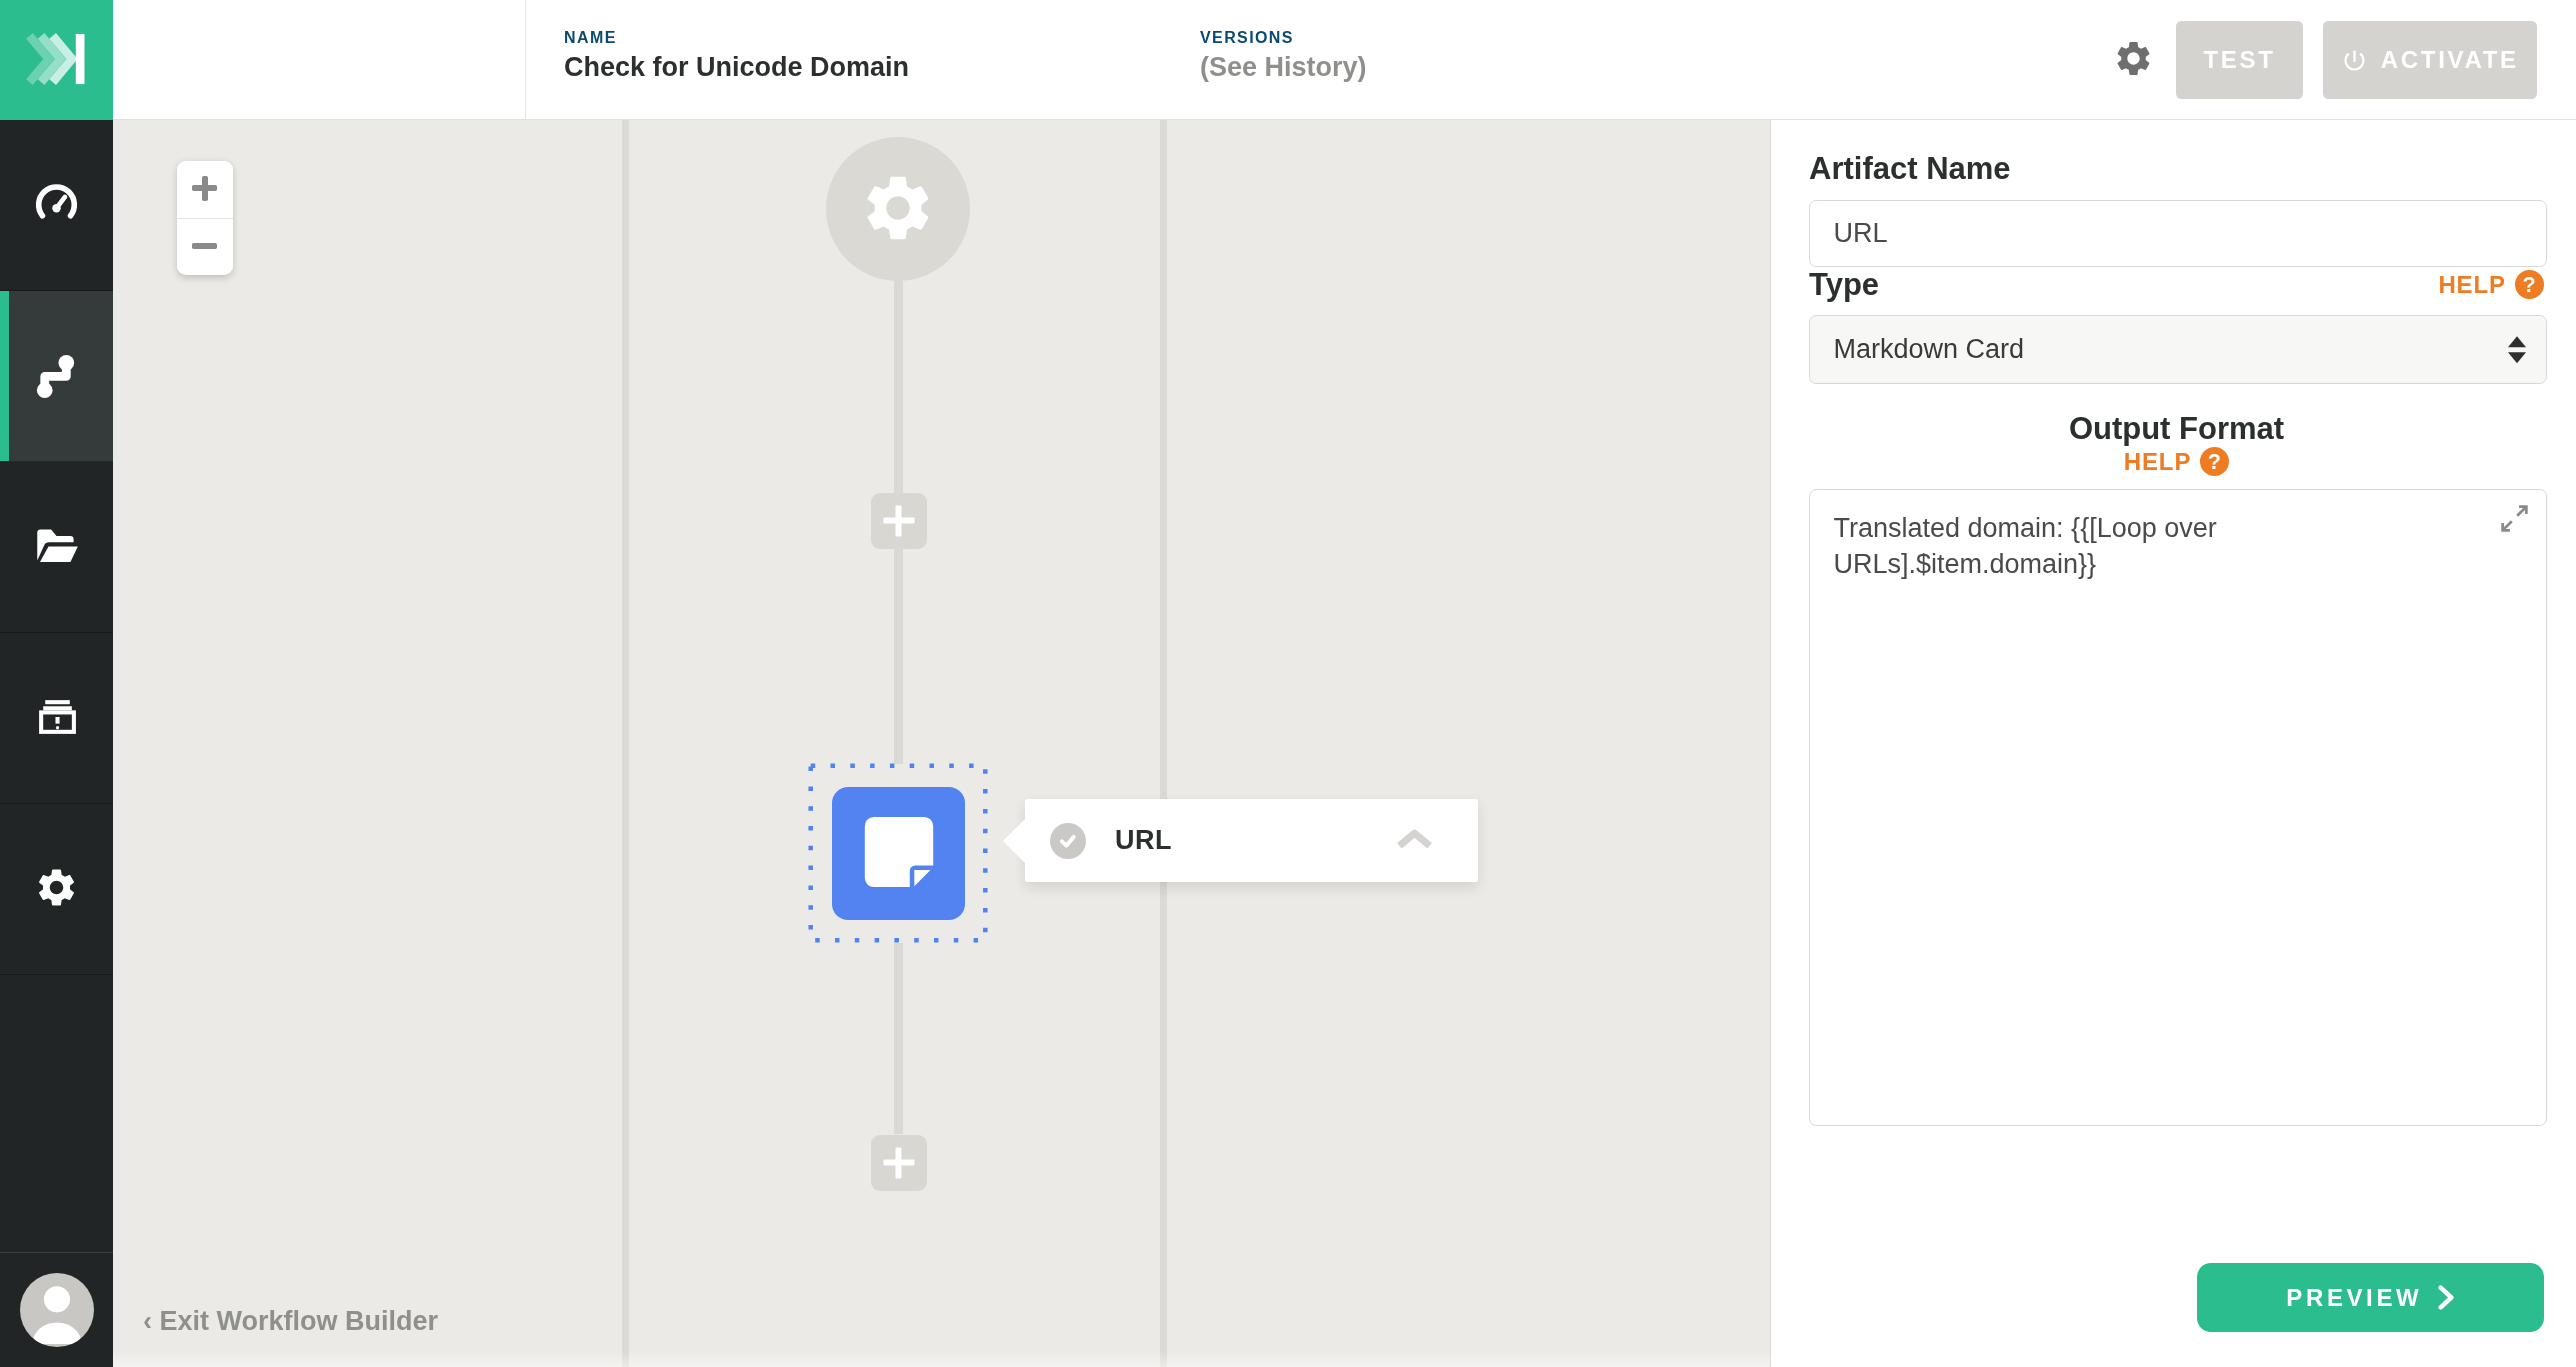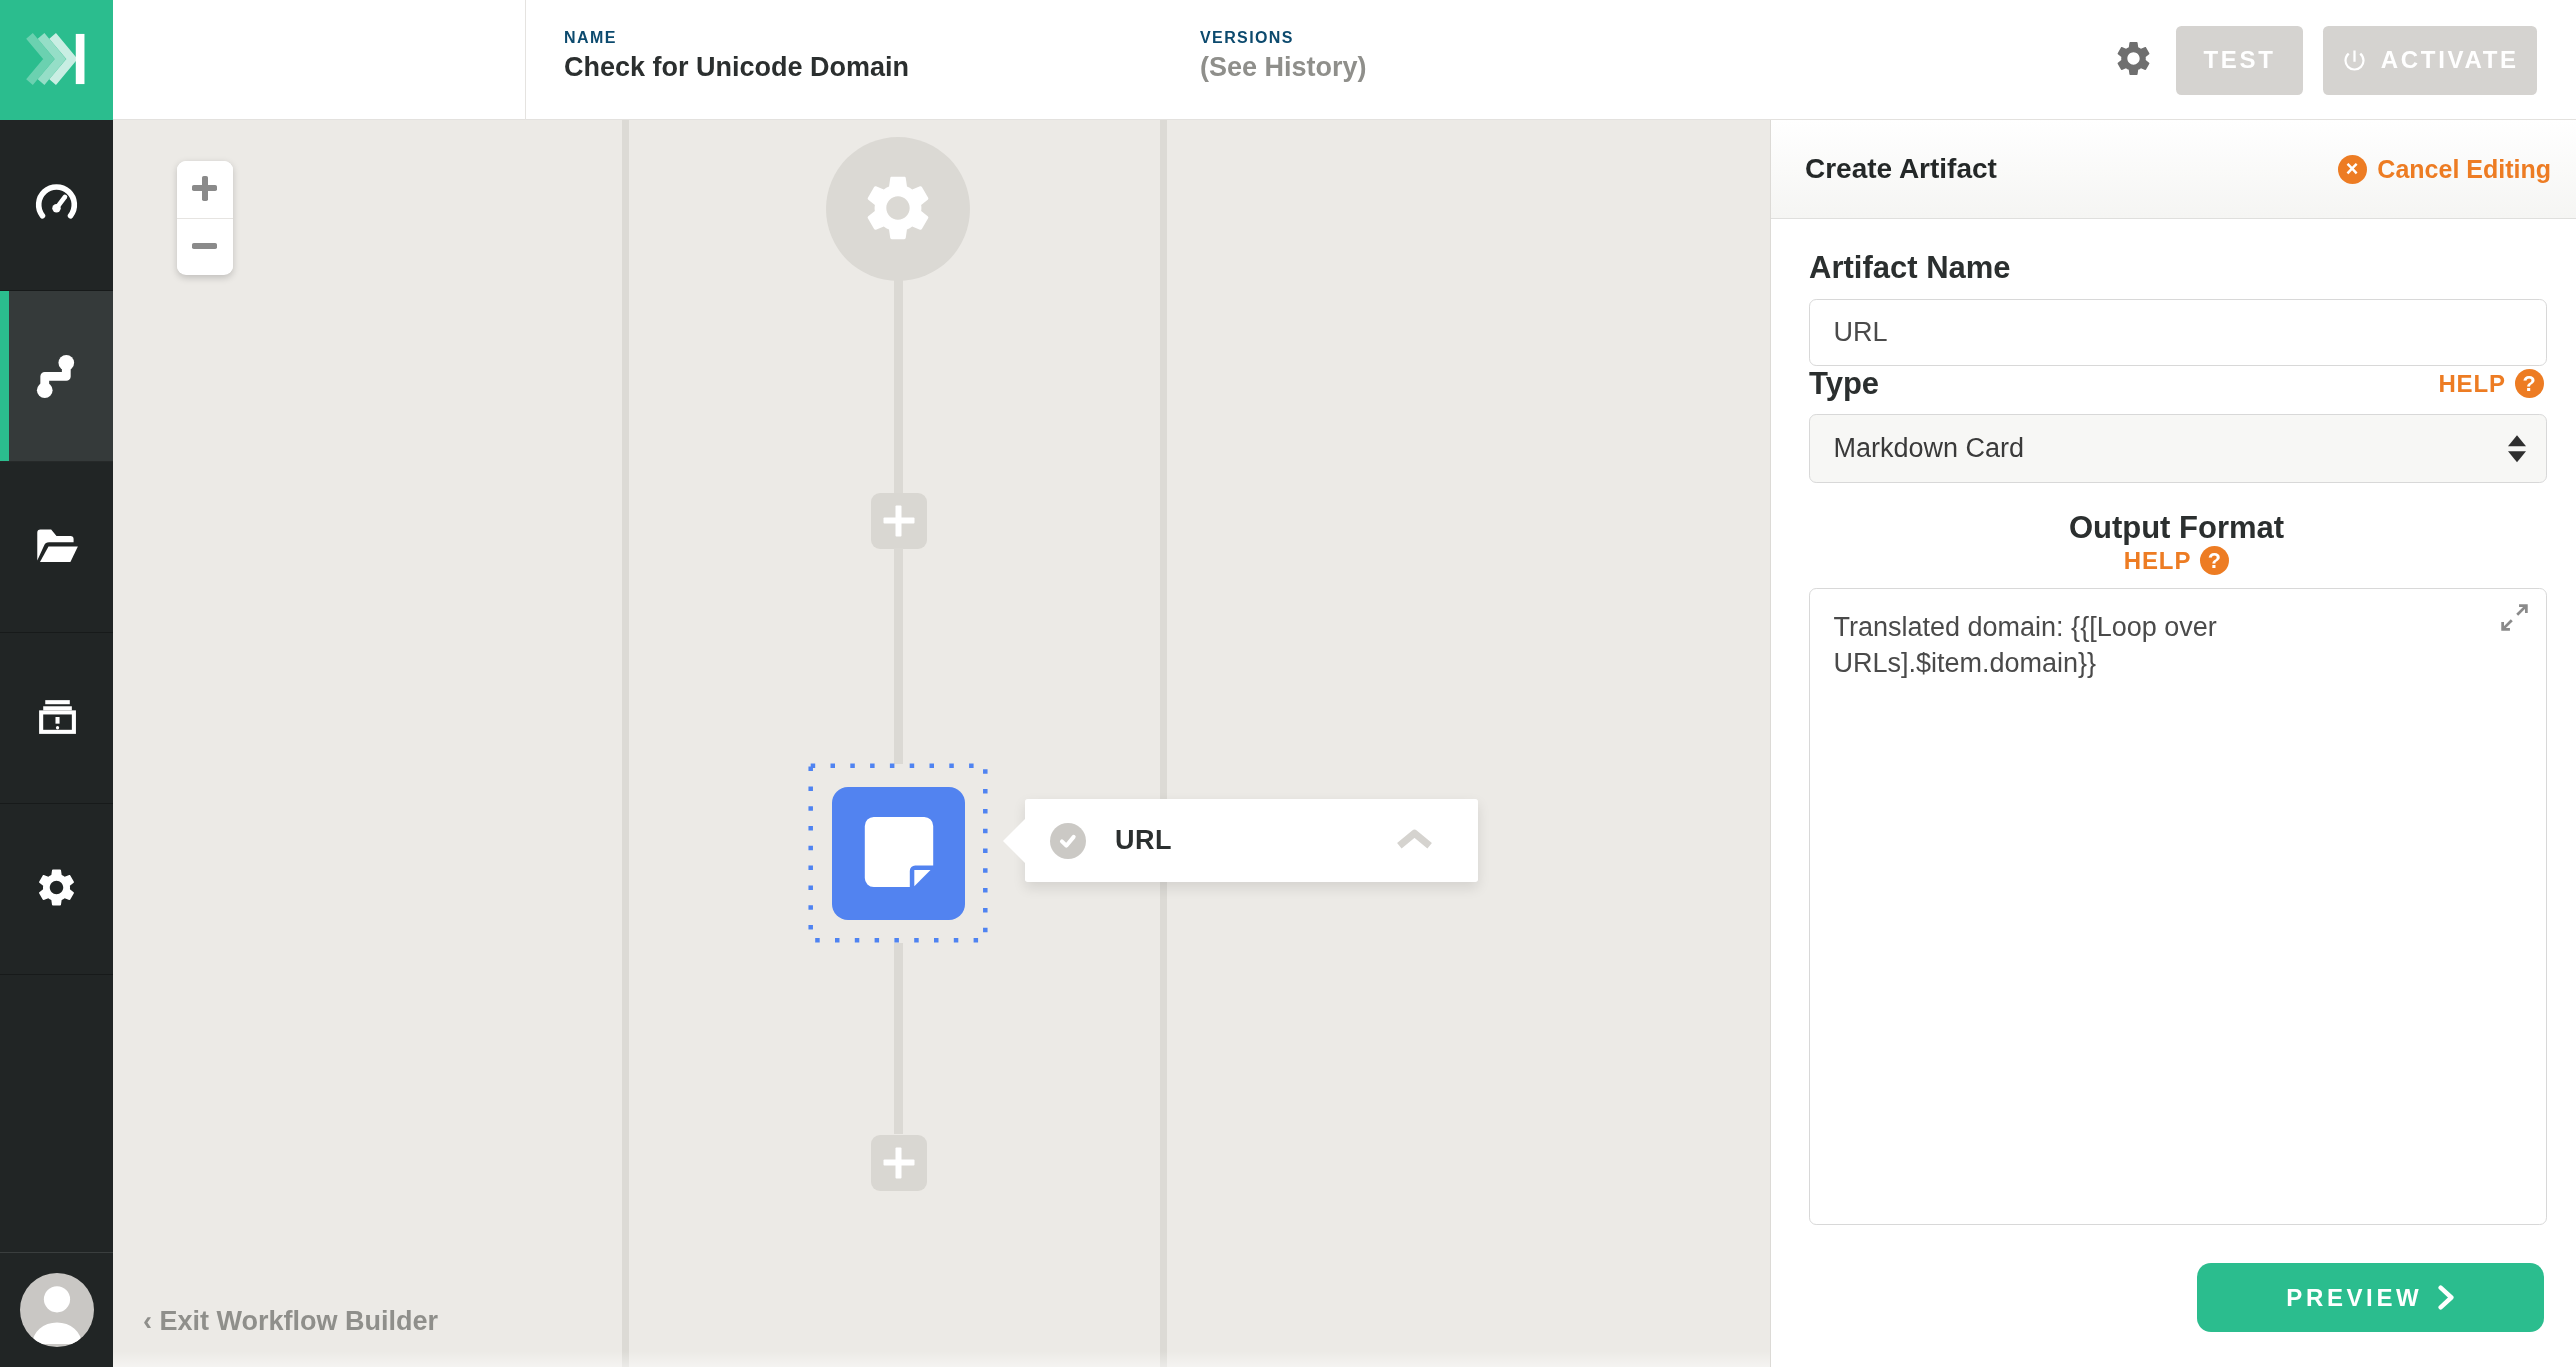--- a/index.html
+++ b/index.html
@@ -17,21 +17,21 @@
   .hdr-vdiv { position:absolute; left:525px; top:0; width:0.9px; height:120px; background:#E5E3E0; }
   .hdr-field { position:absolute; top:29px; }
   .hdr-field .lbl { font-size:16px; letter-spacing:1.4px; color:#0c4a6e; font-weight:600; }
   .hdr-field .val { margin-top:5.4px; font-size:27px; font-weight:700; color:#2B2F2F; }
   .hdr-field .val.dim { color:#8F8F8B; }
   .hdr-name { left:564px; }
   .hdr-versions { left:1200px; }
   .hdr-right { position:absolute; right:39px; top:0; height:120px; display:flex; align-items:center; gap:20px; }
   .icon-btn { width:45px; height:45px; display:flex; align-items:center; justify-content:center;
               background:none; border:none; cursor:pointer; }
-  .btn-disabled { height:69px; border:none; border-radius:5.4px; background:#D5D3D0; color:#fff;
+  .btn-disabled { height:78px; border:none; border-radius:5.4px; background:#D5D3D0; color:#fff;
                   font-family:"Liberation Sans",sans-serif; font-size:24px; font-weight:600;
                   letter-spacing:2.7px; display:flex; align-items:center; justify-content:center;
                   gap:12.6px; cursor:default; }
   .btn-test { width:127px; }
   .btn-activate { width:214px; }
 
   
   .sidebar { position:absolute; left:0; top:120px; width:113px; height:1247px;
              background:#212525; z-index:25; }
   .nav-item { position:relative; width:113px; height:171px; display:flex; align-items:center;
@@ -293,27 +293,20 @@
           <polyline points="6,20 23,6 40,20" fill="none" stroke="#D5D3CF" stroke-width="8" stroke-linejoin="round"></polyline>
         </svg>
       </span>
     </div>
 
     <div class="exit-link">‹ Exit Workflow Builder</div>
     <div class="canvas-fade"></div>
   </div>
 
   <div class="panel">
-    <div class="panel-head">
-      <div class="panel-title">Create Artifact</div>
-      <div class="cancel-link">
-        <span class="o-circle">×</span>
-        <span>Cancel Editing</span>
-      </div>
-    </div>
 
     <div class="panel-body">
       <div class="field-row row1">
         <span class="f-label">Artifact Name</span>
       </div>
       <input class="text-input" type="text" value="URL" style="">
 
       <div class="field-row row2">
         <span class="f-label">Type</span>
         <span class="help-link">

